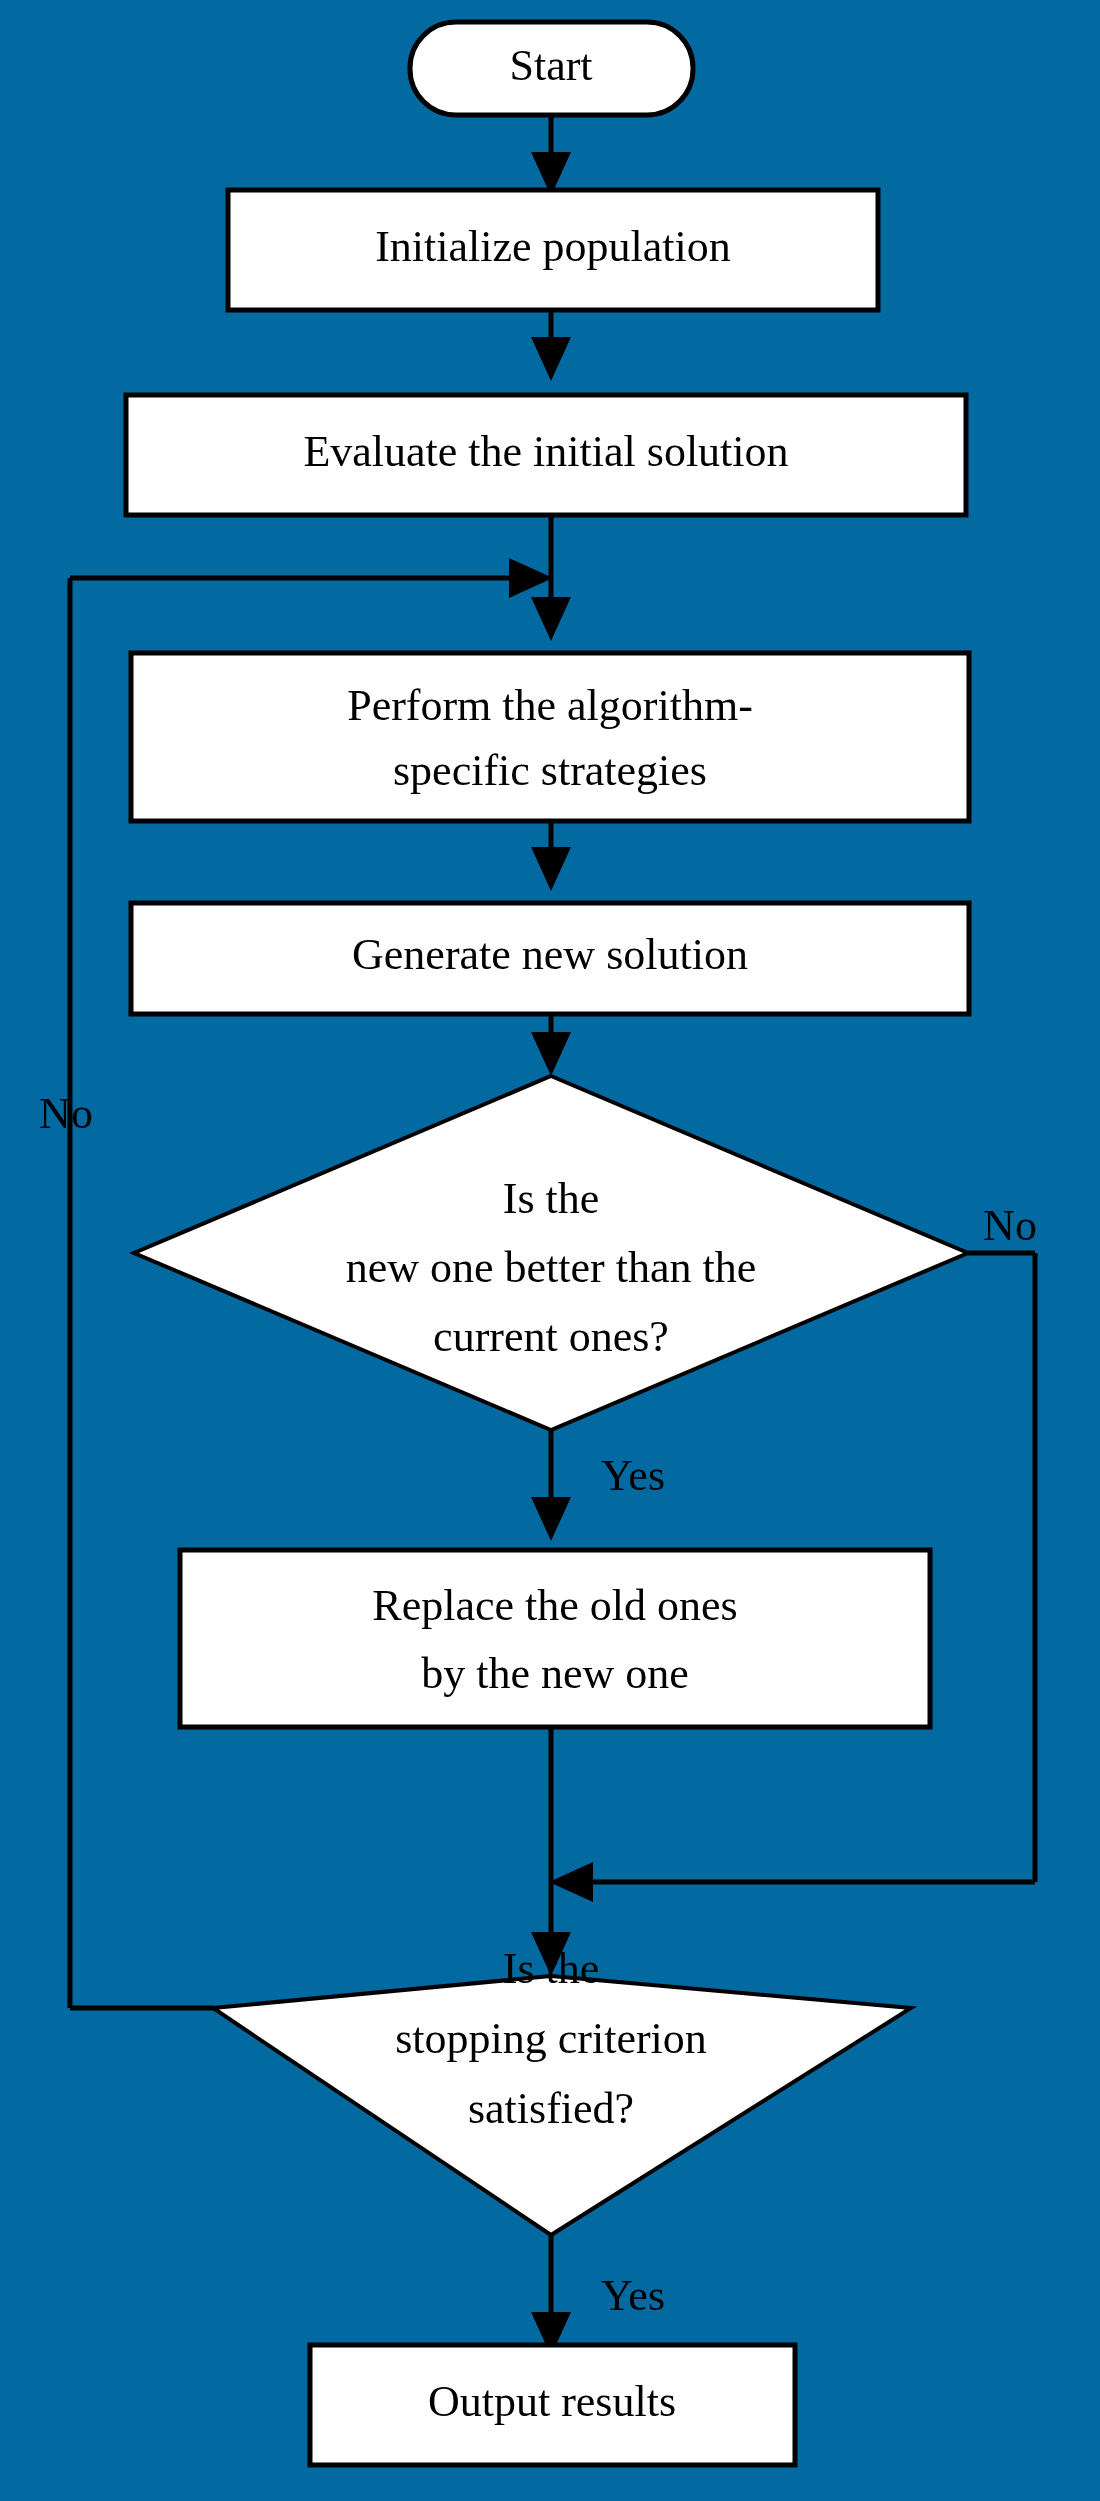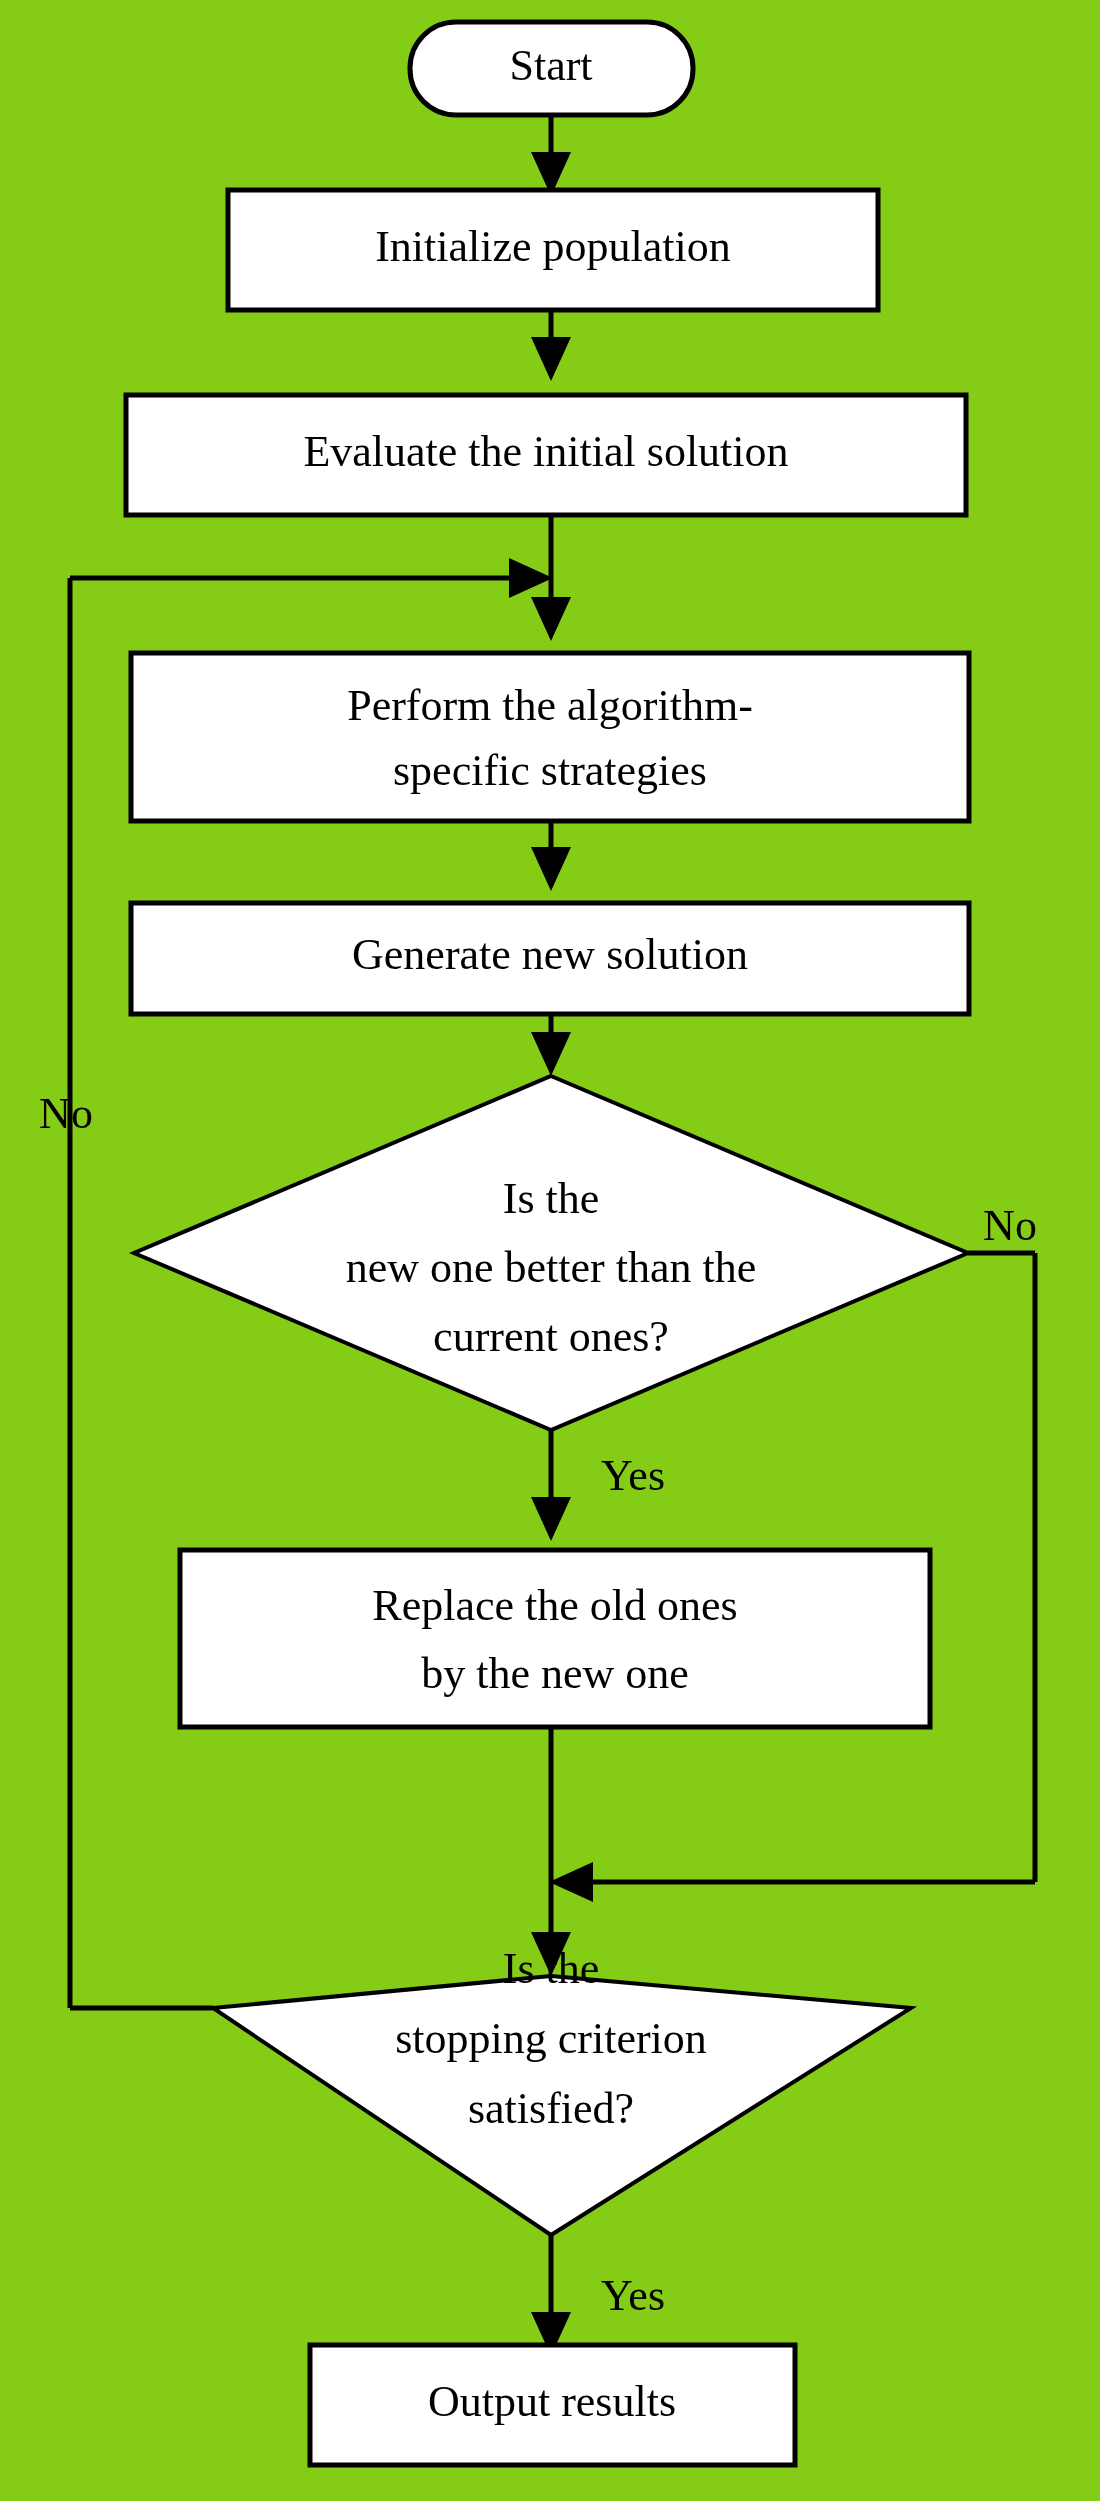--- a/index.html
+++ b/index.html
@@ -10,21 +10,21 @@
   body {
     width: 1100px;
     height: 2501px;
     overflow: hidden;
     font-family: "Liberation Serif", "DejaVu Serif", serif;
   }
   #flowchart-root {
     position: relative;
     width: 1100px;
     height: 2501px;
-    background: #84cc16;
+    background: #0369a1;
   }
   svg#flow-svg {
     display: block;
     width: 1100px;
     height: 2501px;
   }
   .node-shape {
     fill: #ffffff;
     stroke: #000000;
     stroke-width: 5;

